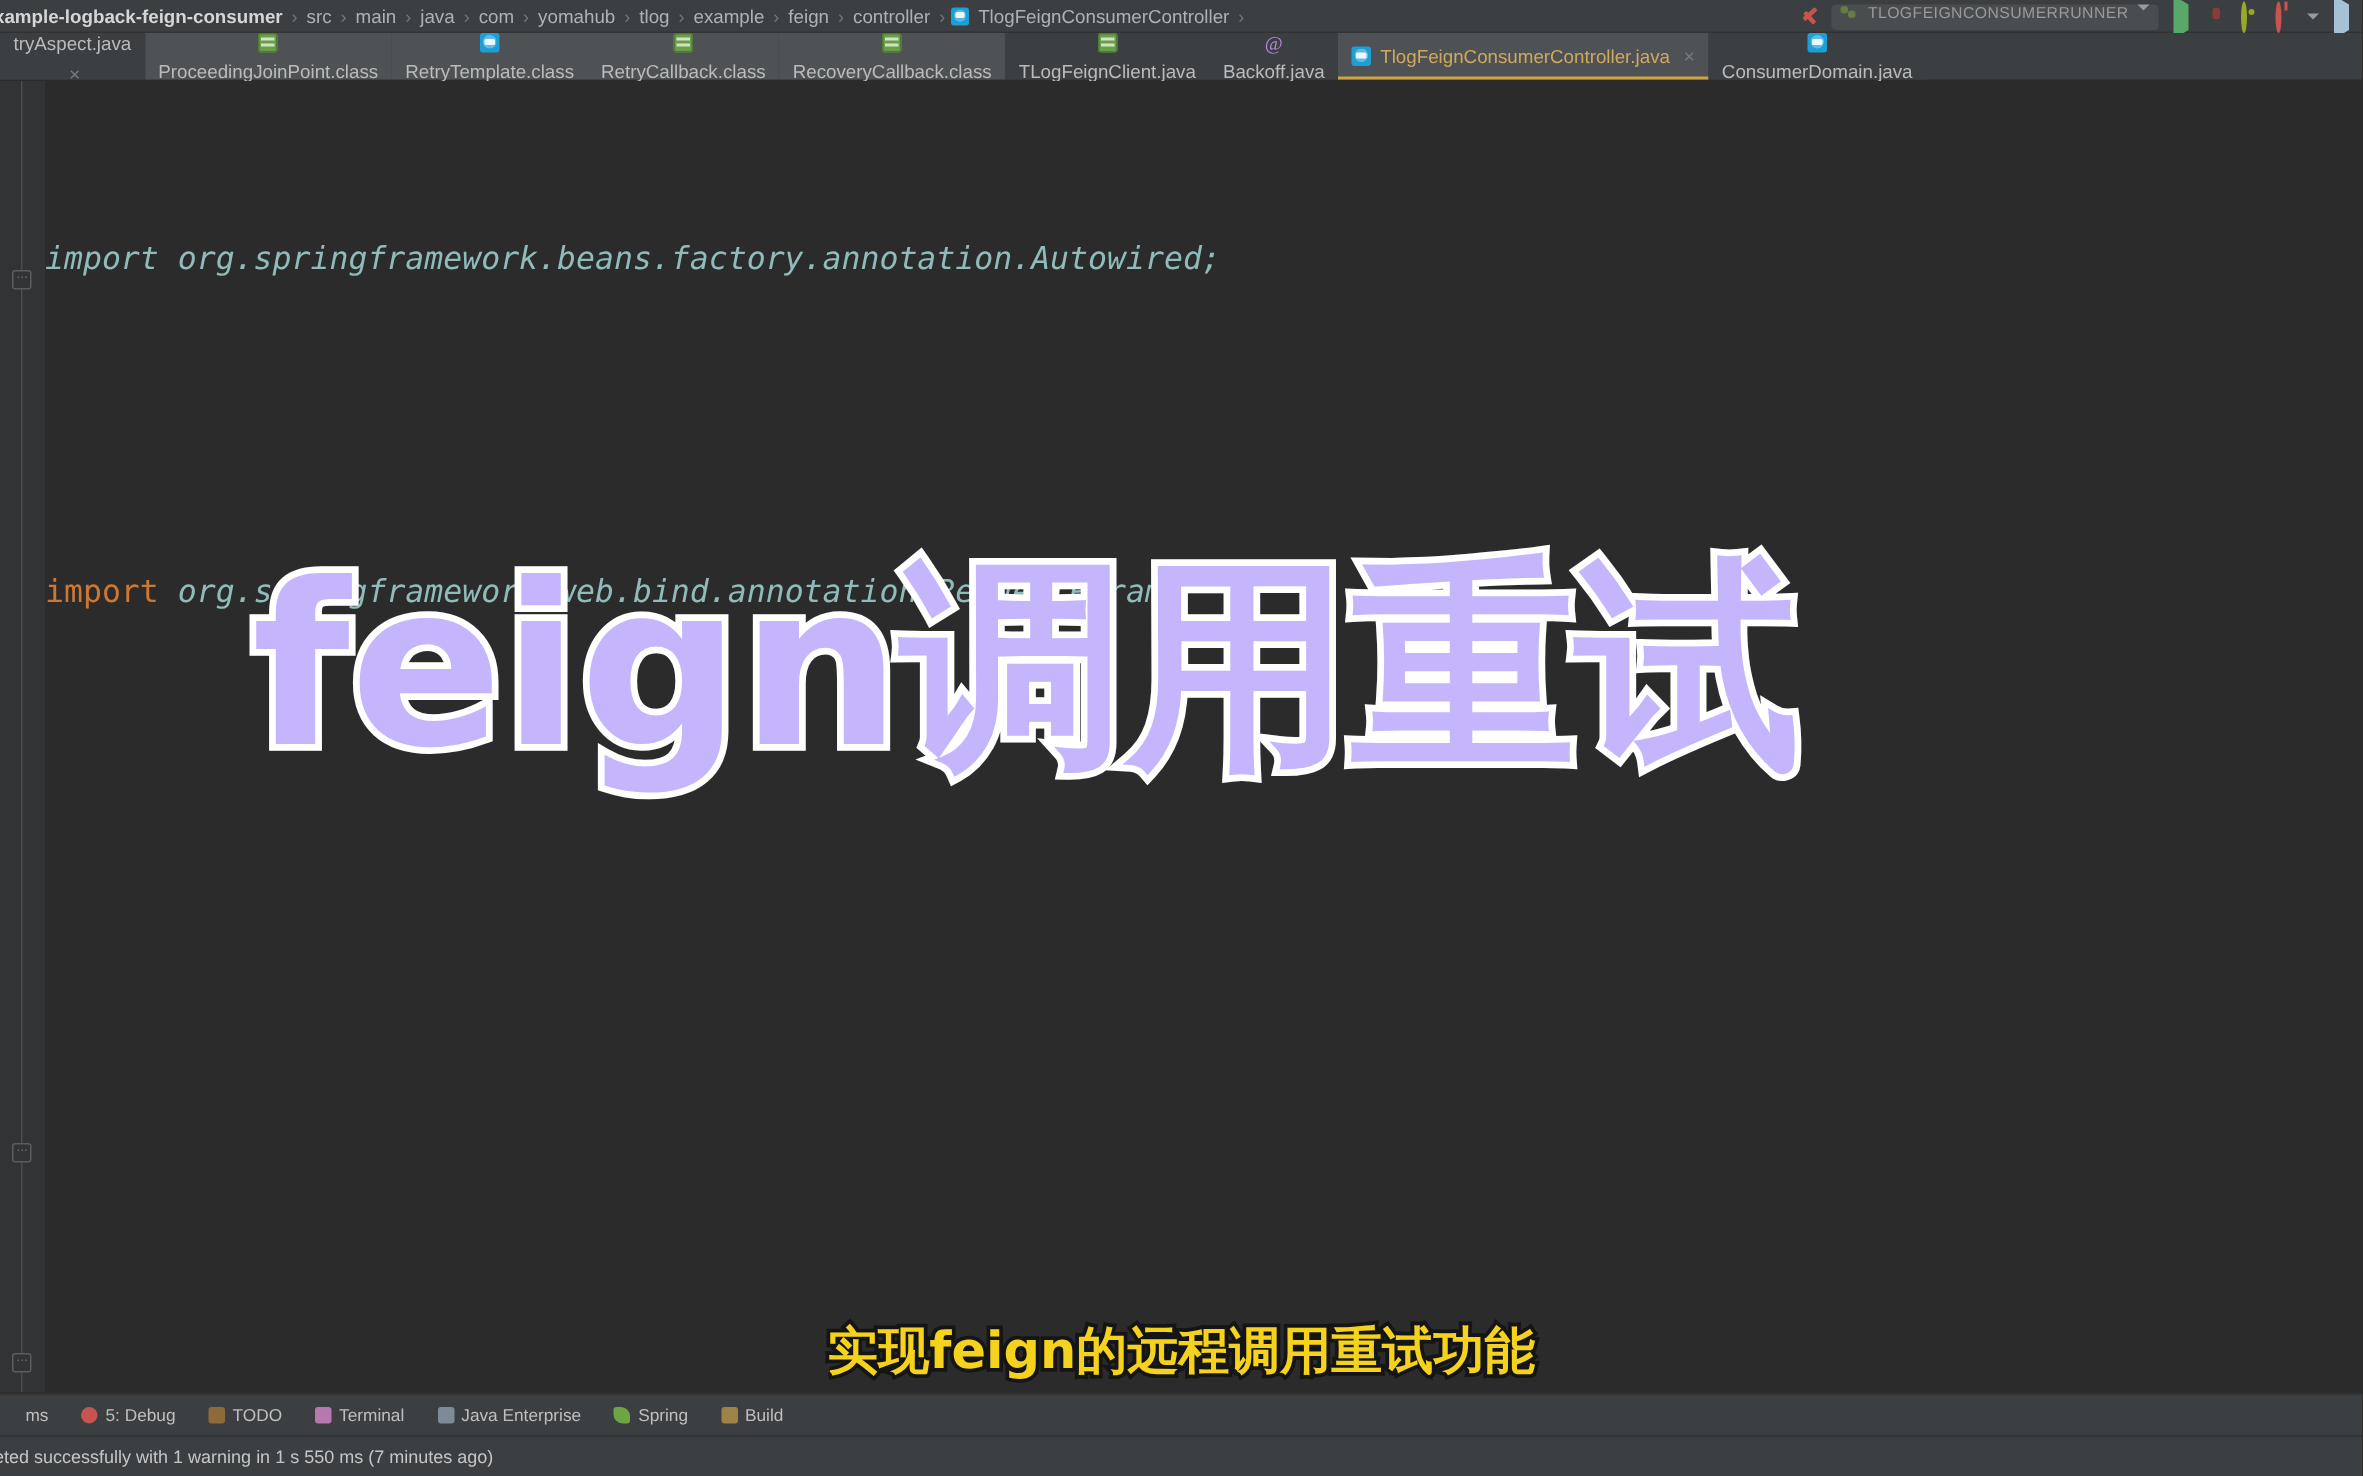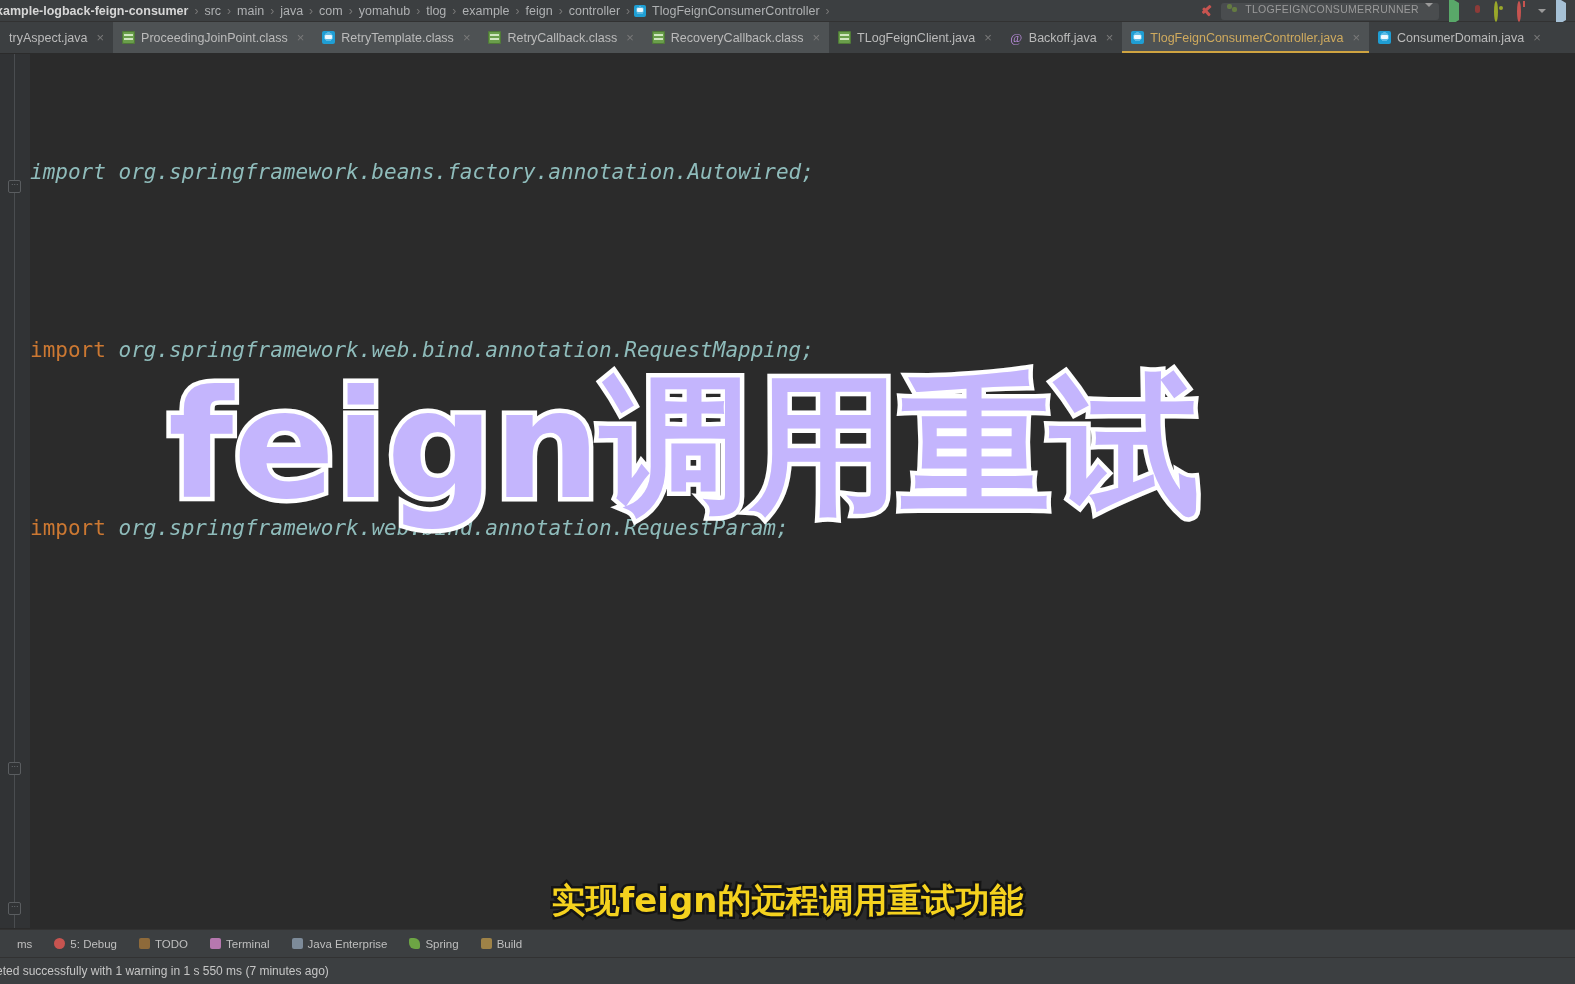--- a/index.html
+++ b/index.html
@@ -68,22 +68,22 @@
   .tabbar {
     position: absolute; top: 22px; left: 0; width: 1575px; height: 32px;
     background: #3C3F41; display: flex; align-items: stretch;
     border-bottom: 1px solid #2B2B2B;
   }
   .tab {
     display: flex; align-items: center; gap: 6px; padding: 0 9px;
     font-size: 12.5px; color: #BBBBBB; white-space: nowrap; position: relative;
     background: #3C3F41;
   }
-  .tab.dim { background: #3C3F41; }
-  .tab.shaded { background: #4E5254; }
+  .tab.dim { background: #3C3F41; flex-direction: column; }
+  .tab.shaded { background: #4E5254; flex-direction: column; }
   .tab.active { background: #4E5254; color: #CFAA5E; }
   .tab.active::after {
     content: ""; position: absolute; left: 0; right: 0; bottom: 0; height: 2.5px; background: #D0A441;
   }
   .tab .x { color: #7A7A7A; font-size: 13px; margin-left: 3px; }
 
   .ico { width: 13px; height: 13px; flex: 0 0 13px; position: relative; }
   .ico.classfile {
     background: #6A9E4B; border-radius: 2px;
     box-shadow: inset 0 0 0 1px #4f7a36;
@@ -279,21 +279,20 @@
       <div class="fold-line"></div>
       <div class="fold-box" style="top:126px"></div>
       <div class="fold-box" style="top:708px"></div>
       <div class="fold-box" style="top:848px"></div>
     </div>
 
     <div class="code">
 
       <div class="ln" style="margin-top:-38px"><span class="ann">import org.springframework.beans.factory.annotation.Autowired;</span></div>
 
-      <div class="ln"><span class="kw">import</span><span class="ann"> </span><span class="ann">org.springframework.web.bind.annotation.RequestMapping;</span></div>
 
       <div class="ln"><span class="kw">import</span><span class="ann"> </span><span class="ann">org.springframework.web.bind.annotation.RequestParam;</span></div>
 
 
       <div class="ln"></div>
 
       
 
       
 

